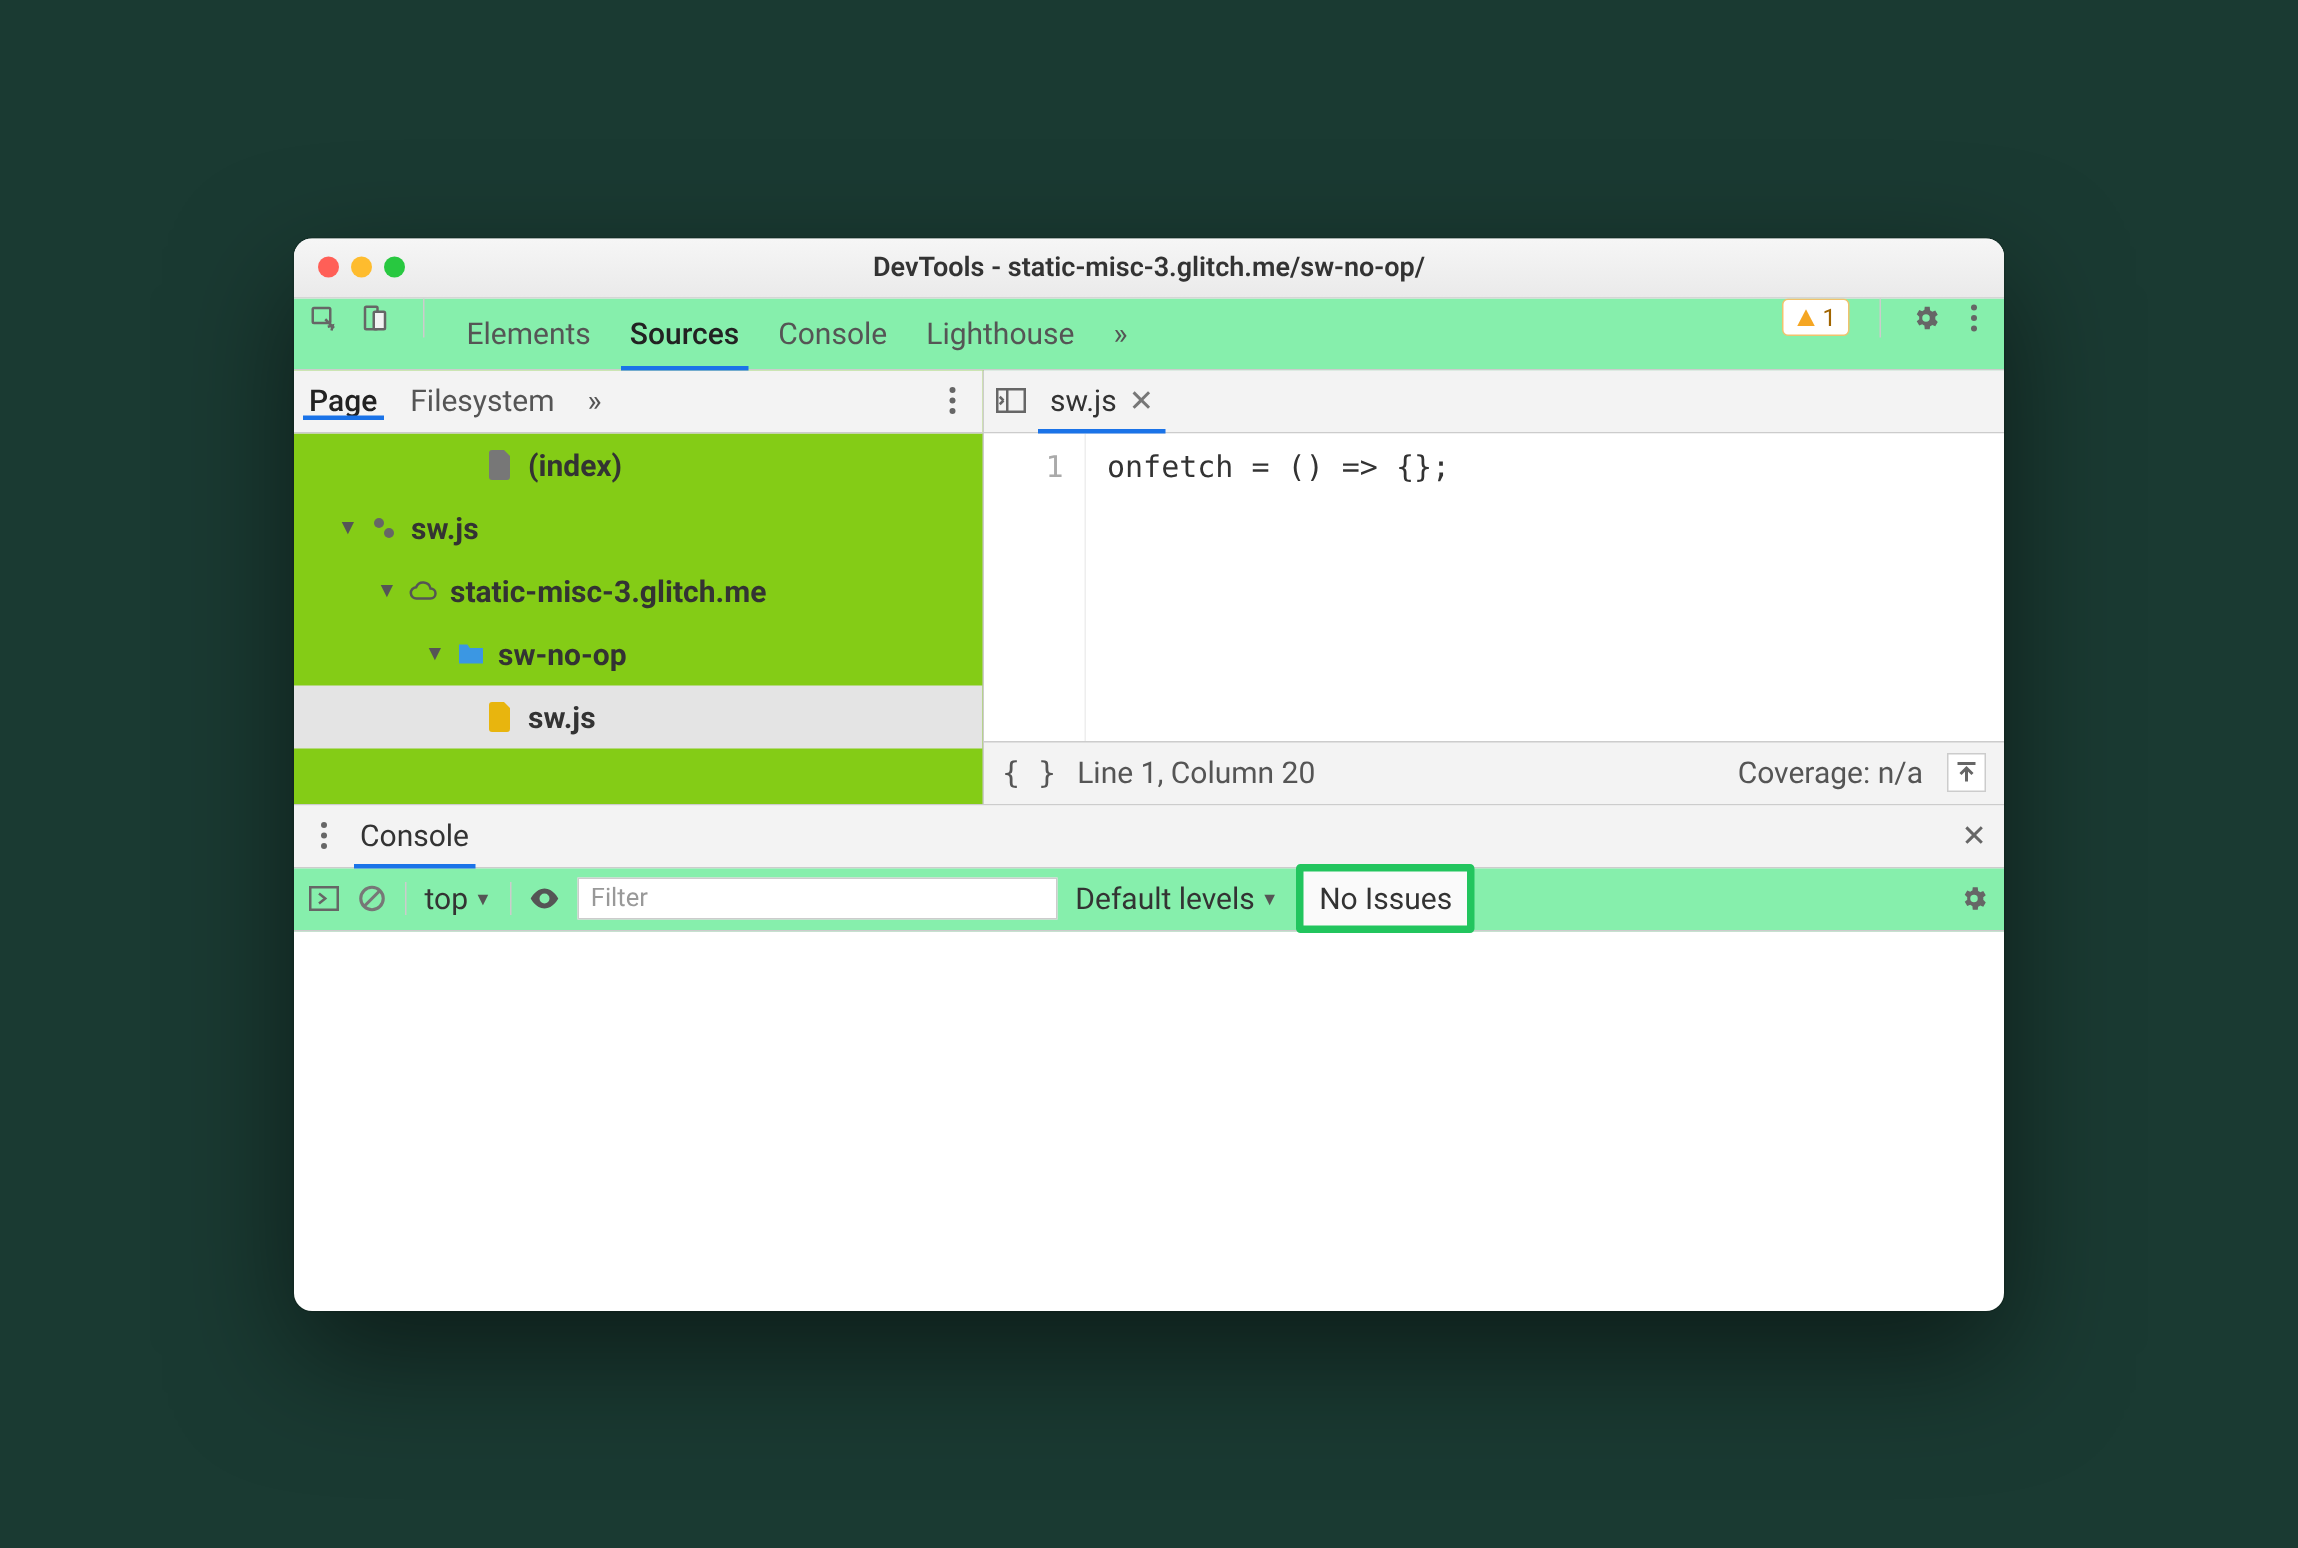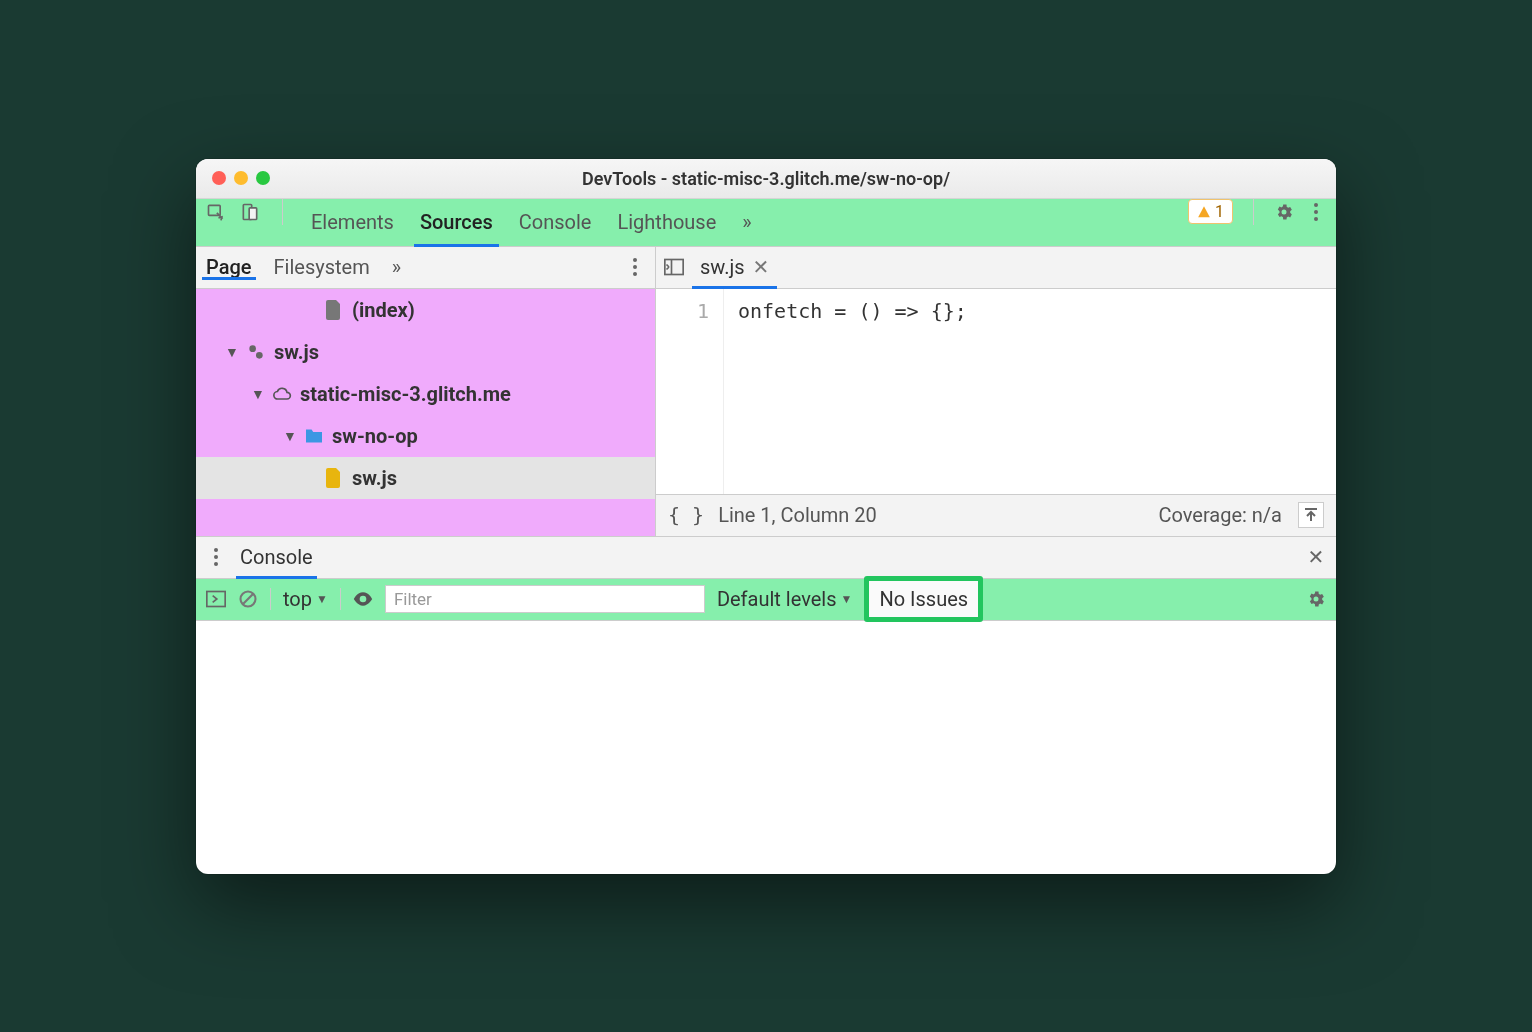--- a/index.html
+++ b/index.html
@@ -50,21 +50,21 @@
   .tb-tabs{display:flex;align-items:stretch;gap:26px;margin-left:16px;height:100%;}
   .tb-tab{display:flex;align-items:center;cursor:pointer;position:relative;color:#555;}
   .tb-tab.active{color:#222;font-weight:500;}
   .tb-tab.active::after{content:"";position:absolute;bottom:-1px;left:-6px;right:-6px;height:3px;background:#1a73e8;}
   .tb-right{margin-left:auto;display:flex;align-items:center;gap:12px;}
   .warn-badge{border:1px solid #f0c36d;background:#fff;border-radius:4px;padding:2px 8px;display:flex;align-items:center;gap:4px;font-size:16px;color:#a16500;}
   .ic{width:20px;height:20px;display:inline-flex;align-items:center;justify-content:center;}
   svg{display:block;}
   
   .middle{flex:0 0 290px;display:flex;border-bottom:1px solid #ccc;}
-  .navpanel{width:460px;border-right:1px solid #ccc;background:#f0abfc;display:flex;flex-direction:column;}
+  .navpanel{width:460px;border-right:1px solid #ccc;background:#84cc16;display:flex;flex-direction:column;}
   .navtabs{height:42px;border-bottom:1px solid #ccc;display:flex;align-items:center;padding:0 10px;gap:22px;color:#555;background:#f3f3f3;}
   .navtabs .tb-tab.active::after{left:-4px;right:-4px;}
   .navtabs .kebab{margin-left:auto;}
   .tree{flex:1;overflow:auto;font-size:20px;color:#333;}
   .trow{display:flex;align-items:center;height:42px;gap:8px;cursor:pointer;white-space:nowrap;font-weight:bold;}
   .trow.selected{background:#e4e4e4;}
   .tcaret{width:12px;display:inline-flex;justify-content:center;color:#555;font-size:14px;}
   .ticon{width:20px;height:20px;display:inline-flex;align-items:center;justify-content:center;}
   
   .editor{flex:1;display:flex;flex-direction:column;}

